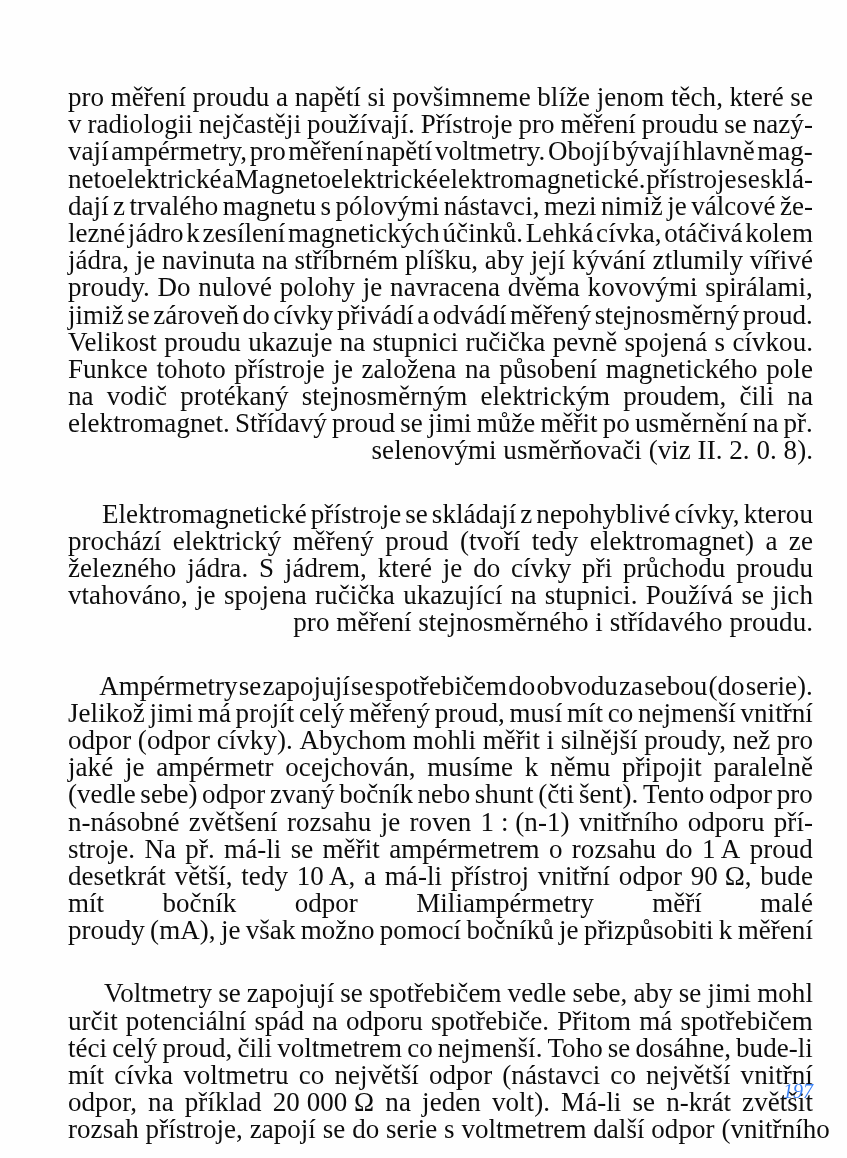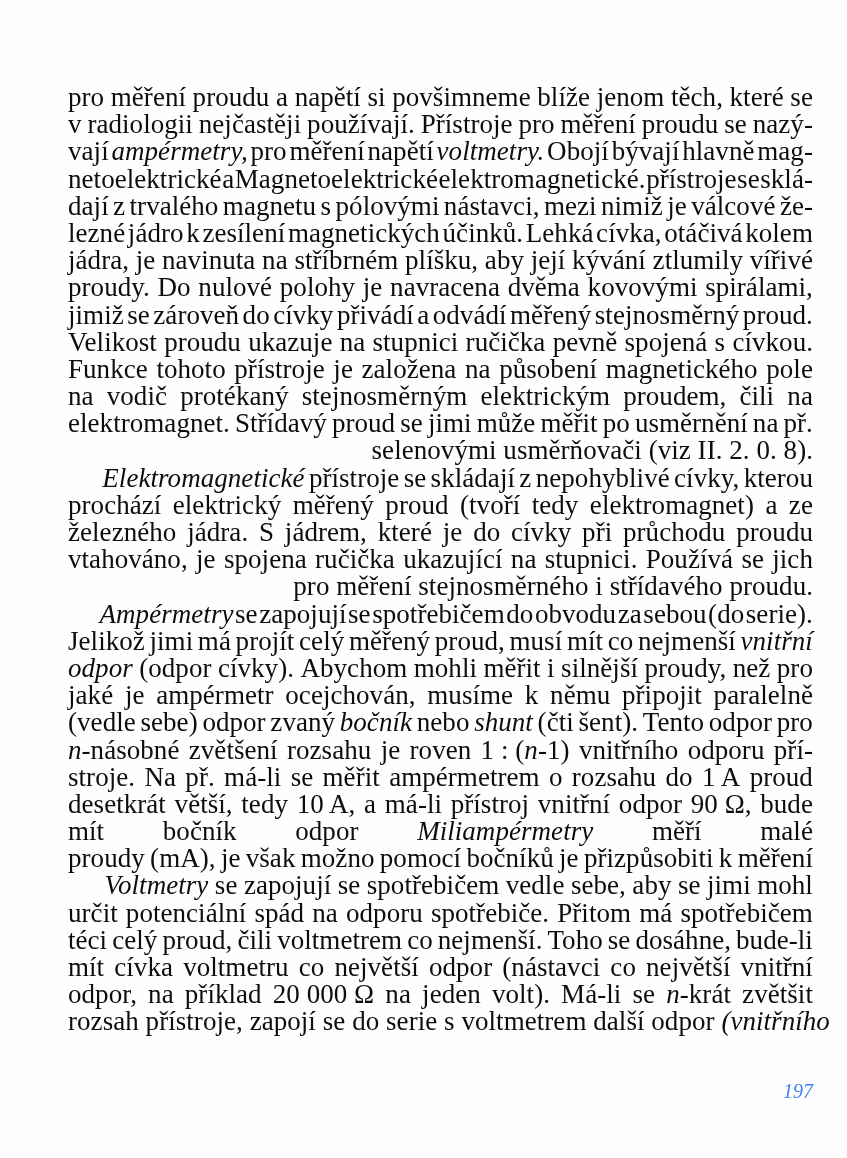--- a/index.html
+++ b/index.html
@@ -45,32 +45,32 @@
     white-space: nowrap;
     letter-spacing: 0.05px;
   }
   
   .line.flush {
     display: block;
     text-align: right;
   }
   .line.indent {
     text-indent: 0;
+    margin-top: 36px;
   }
   .line.indent::before {
     content: "";
     display: inline-block;
     width: 30px;
   }
   .line > span {
     display: inline-block;
   }
 
   .it {
-    font-style: italic;
   }
 
   #folio {
     position: absolute;
     left: 0;
     top: 1080px;
     width: 813px;
     text-align: right;
     font-size: 20px;
     font-style: italic;

